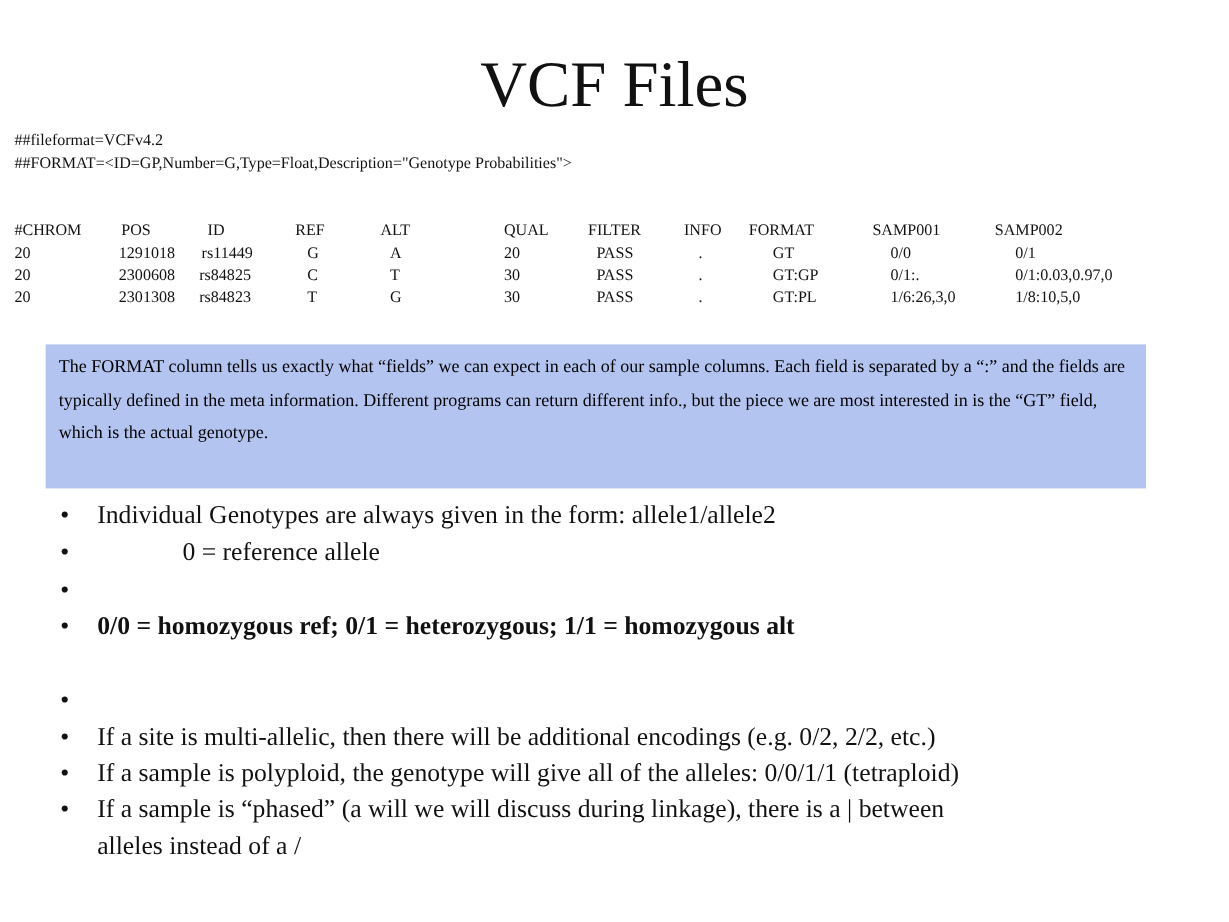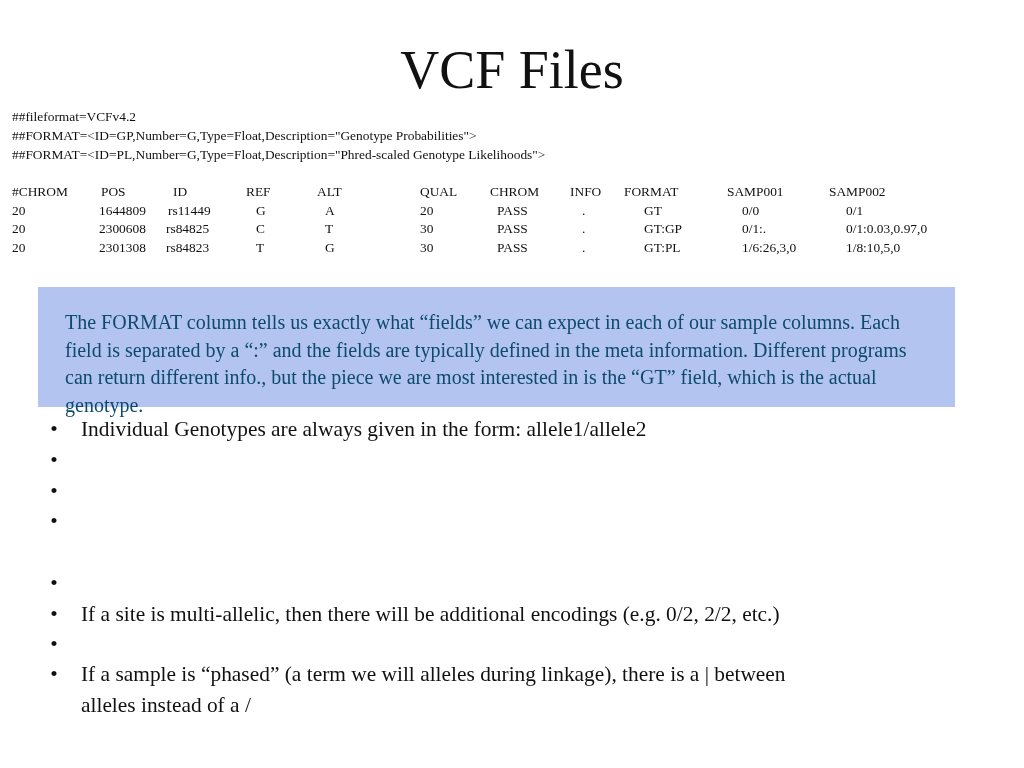--- a/index.html
+++ b/index.html
@@ -7,56 +7,55 @@
          font-family:"Liberation Serif","DejaVu Serif",serif; color:#111; }
   .title { position:absolute; left:0; top:38px; width:1024px; text-align:center;
            font-family:"Liberation Serif",serif; font-size:54px; line-height:64px; color:#111; }
   .meta { position:absolute; left:12px; top:107px; font-size:13.4px; line-height:19px; }
   .meta div { white-space:pre; }
   .vcf { position:absolute; left:0; top:183px; font-size:13.4px; }
   .vcf .row { position:relative; height:18.5px; }
   .vcf .cell { position:absolute; top:1px; white-space:pre; }
   .callout { position:absolute; left:38px; top:287px; width:917px; height:120px;
              background:#b4c4f0; box-sizing:border-box; padding:6px 10px 0 11px; }
-  .callout p { margin:16px; font-size:20px; line-height:27.5px; color:#0c4a6e; }
+  .callout p { margin:0; font-size:15px; line-height:27.5px; color:#000000; }
   .bullets { position:absolute; left:0; top:414px; width:1024px; }
   .bl { position:absolute; left:0; height:31px; width:1000px; font-size:21.4px; line-height:31px; }
   .bl .dot { position:absolute; left:47px; top:0; width:14px; text-align:center; }
   .bl .txt { position:absolute; left:81px; top:0; white-space:nowrap; }
   .bl.indent .txt { left:152px; }
   .bl.bold .txt { font-weight:bold; }
 </style>
 </head>
 <body>
 
 <div class="title">VCF Files</div>
 
 <div class="meta">
   <div>##fileformat=VCFv4.2</div>
   <div>##FORMAT=&lt;ID=GP,Number=G,Type=Float,Description="Genotype Probabilities"&gt;</div>
-  <div>##FORMAT=&lt;ID=PL,Number=G,Type=Float,Description="Phred-scaled Genotype Likelihoods"&gt;</div>
 </div>
 
 <div class="vcf">
   <div class="row">
     <span class="cell" style="left:12px">#CHROM</span>
     <span class="cell" style="left:101px">POS</span>
     <span class="cell" style="left:173px">ID</span>
     <span class="cell" style="left:246px">REF</span>
     <span class="cell" style="left:317px">ALT</span>
     <span class="cell" style="left:420px">QUAL</span>
-    <span class="cell" style="left:490px">CHROM</span>
+    <span class="cell" style="left:490px">FILTER</span>
     <span class="cell" style="left:570px">INFO</span>
     <span class="cell" style="left:624px">FORMAT</span>
     <span class="cell" style="left:727px">SAMP001</span>
     <span class="cell" style="left:829px">SAMP002</span>
   </div>
   <div class="row">
     <span class="cell" style="left:12px">20</span>
-    <span class="cell" style="left:99px">1644809</span>
+    <span class="cell" style="left:99px">1291018</span>
     <span class="cell" style="left:168px">rs11449</span>
     <span class="cell" style="left:256px">G</span>
     <span class="cell" style="left:325px">A</span>
     <span class="cell" style="left:420px">20</span>
     <span class="cell" style="left:497px">PASS</span>
     <span class="cell" style="left:582px">.</span>
     <span class="cell" style="left:644px">GT</span>
     <span class="cell" style="left:742px">0/0</span>
     <span class="cell" style="left:846px">0/1</span>
   </div>
@@ -92,37 +91,40 @@
   <p>The FORMAT column tells us exactly what “fields”  we can expect in each of our sample columns. Each field is separated by a “:” and the fields are typically defined in the meta information.  Different programs can return different info., but the piece we are most interested in is the “GT” field, which is the actual genotype.</p>
 </div>
 
 <div class="bullets">
   <div class="bl" style="top:0px">
     <span class="dot">•</span>
     <span class="txt">Individual Genotypes are always given in the form: allele1/allele2</span>
   </div>
   <div class="bl indent" style="top:31px">
     <span class="dot">•</span>
+    <span class="txt">0 = reference allele</span>
   </div>
   <div class="bl indent" style="top:62px">
     <span class="dot">•</span>
   </div>
   <div class="bl bold" style="top:92px">
     <span class="dot">•</span>
+    <span class="txt">0/0 = homozygous ref;  0/1 = heterozygous; 1/1 = homozygous alt</span>
   </div>
   <div class="bl" style="top:154px">
     <span class="dot">•</span>
   </div>
   <div class="bl" style="top:185px">
     <span class="dot">•</span>
     <span class="txt">If a site is multi-allelic, then there will be additional encodings (e.g. 0/2, 2/2, etc.)</span>
   </div>
   <div class="bl" style="top:215px">
     <span class="dot">•</span>
+    <span class="txt">If a sample is polyploid, the genotype will give all of the alleles: 0/0/1/1 (tetraploid)</span>
   </div>
   <div class="bl" style="top:245px">
     <span class="dot">•</span>
-    <span class="txt">If a sample is “phased” (a term we will alleles during linkage), there is a | between</span>
+    <span class="txt">If a sample is “phased” (a will we will discuss during linkage), there is a | between</span>
   </div>
   <div class="bl" style="top:276px">
     <span class="txt">alleles instead of a /</span>
   </div>
 </div>
 
 </body></html>

